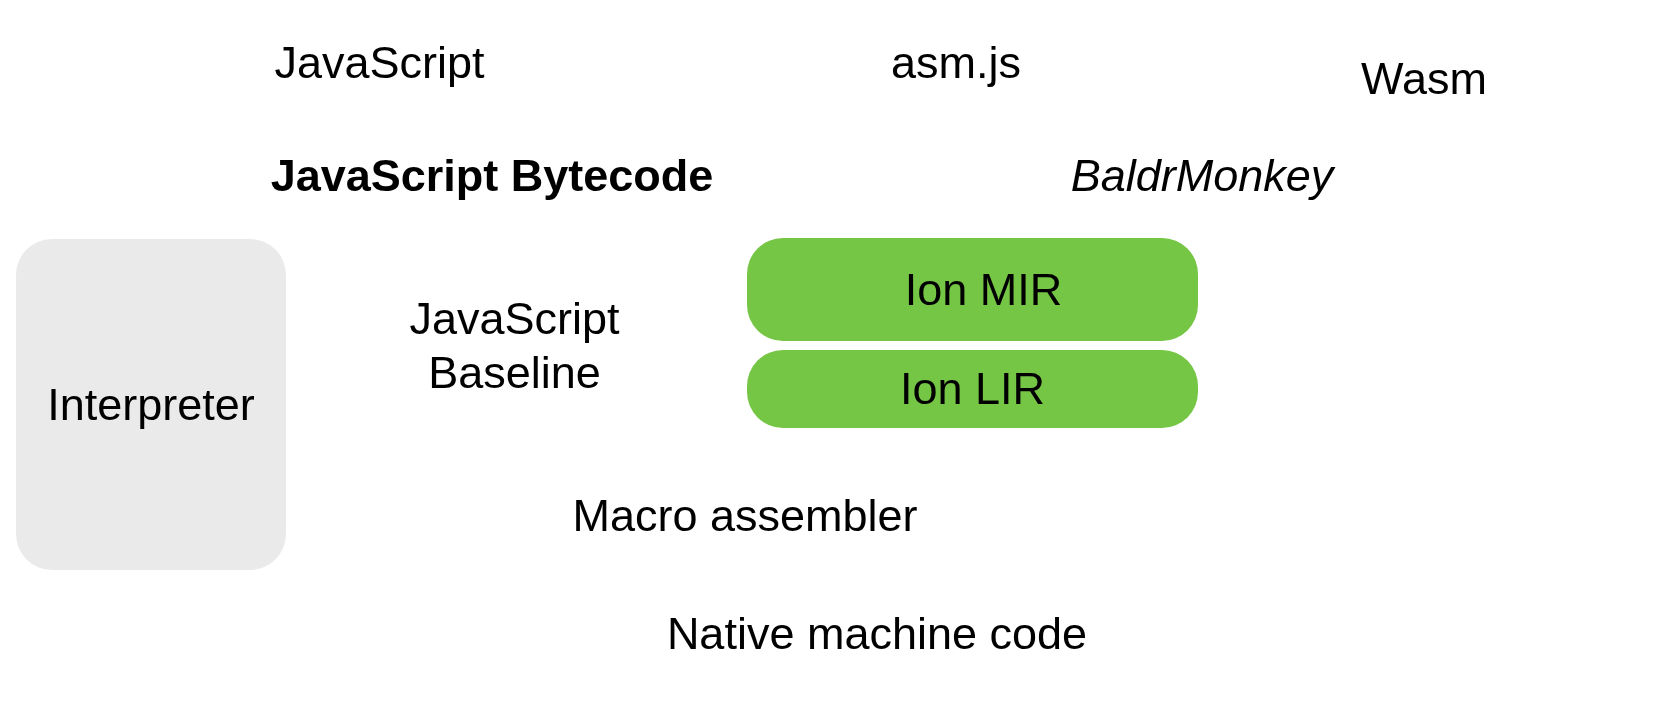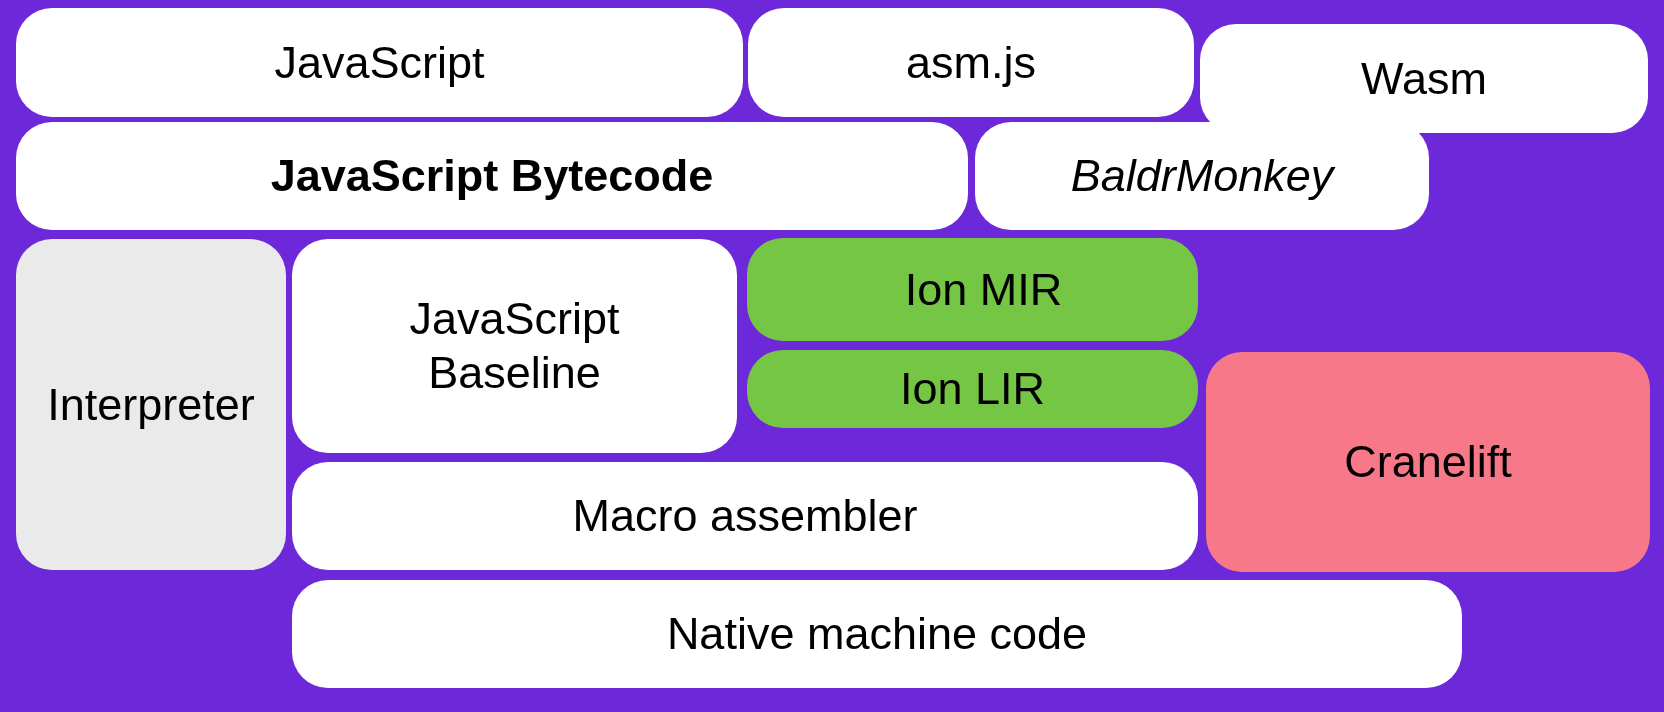--- a/index.html
+++ b/index.html
@@ -4,21 +4,21 @@
 <style>
   html, body {
     margin: 0;
     padding: 0;
     background: #000000;
   }
   .stage {
     position: relative;
     width: 1664px;
     height: 712px;
-    background: #6d28d9;
+    background: #ffffff;
     font-family: "Liberation Sans", sans-serif;
     overflow: hidden;
   }
   .box {
     position: absolute;
     box-sizing: border-box;
     background: #ffffff;
     border-radius: 36px;
     display: flex;
     align-items: center;
@@ -28,21 +28,21 @@
     font-size: 45px;
     line-height: 1.2;
     white-space: pre-line;
     user-select: none;
   }
   .box.green { background: #76c645; }
   .box.pink  { background: #f67889; }
   .box.gray  { background: #eaeaea; }
 
   #b-js        { left: 16px;   top: 8px;   width: 727px;  height: 109px; }
-  #b-asmjs     { left: 748px;  top: 8px;   width: 446px;  height: 109px; }
+  #b-asmjs     { left: 733px;  top: 8px;   width: 446px;  height: 109px; }
   #b-wasm      { left: 1200px; top: 8px;   width: 448px;  height: 109px; margin-top: 16px; }
   #b-bytecode  { left: 16px;   top: 122px; width: 952px;  height: 108px; font-weight: bold; }
   #b-baldr     { left: 975px;  top: 122px; width: 454px;  height: 108px; font-style: italic; }
   #b-interp    { left: 16px;   top: 239px; width: 270px;  height: 331px; text-align: right; }
   #b-baseline  { left: 292px;  top: 239px; width: 445px;  height: 214px; }
   #b-ionmir    { left: 747px;  top: 238px; width: 451px;  height: 103px; padding-left: 22px; }
   #b-ionlir    { left: 747px;  top: 350px; width: 451px;  height: 78px; }
   #b-cranelift { left: 1206px; top: 352px; width: 444px;  height: 220px; }
   #b-macro     { left: 292px;  top: 462px; width: 906px;  height: 108px; }
   #b-native    { left: 292px;  top: 580px; width: 1170px; height: 108px; }
@@ -82,23 +82,20 @@
   </div>
 
   <div class="box green" id="b-ionmir">
     <span>Ion MIR</span>
   </div>
 
   <div class="box green" id="b-ionlir">
     <span>Ion LIR</span>
   </div>
 
-  <div class="box pink" id="b-cranelift">
-    <span>Cranelift</span>
-  </div>
 
   <div class="box" id="b-macro">
     <span>Macro assembler</span>
   </div>
 
   <div class="box" id="b-native">
     <span>Native machine code</span>
   </div>
 
 </div>

